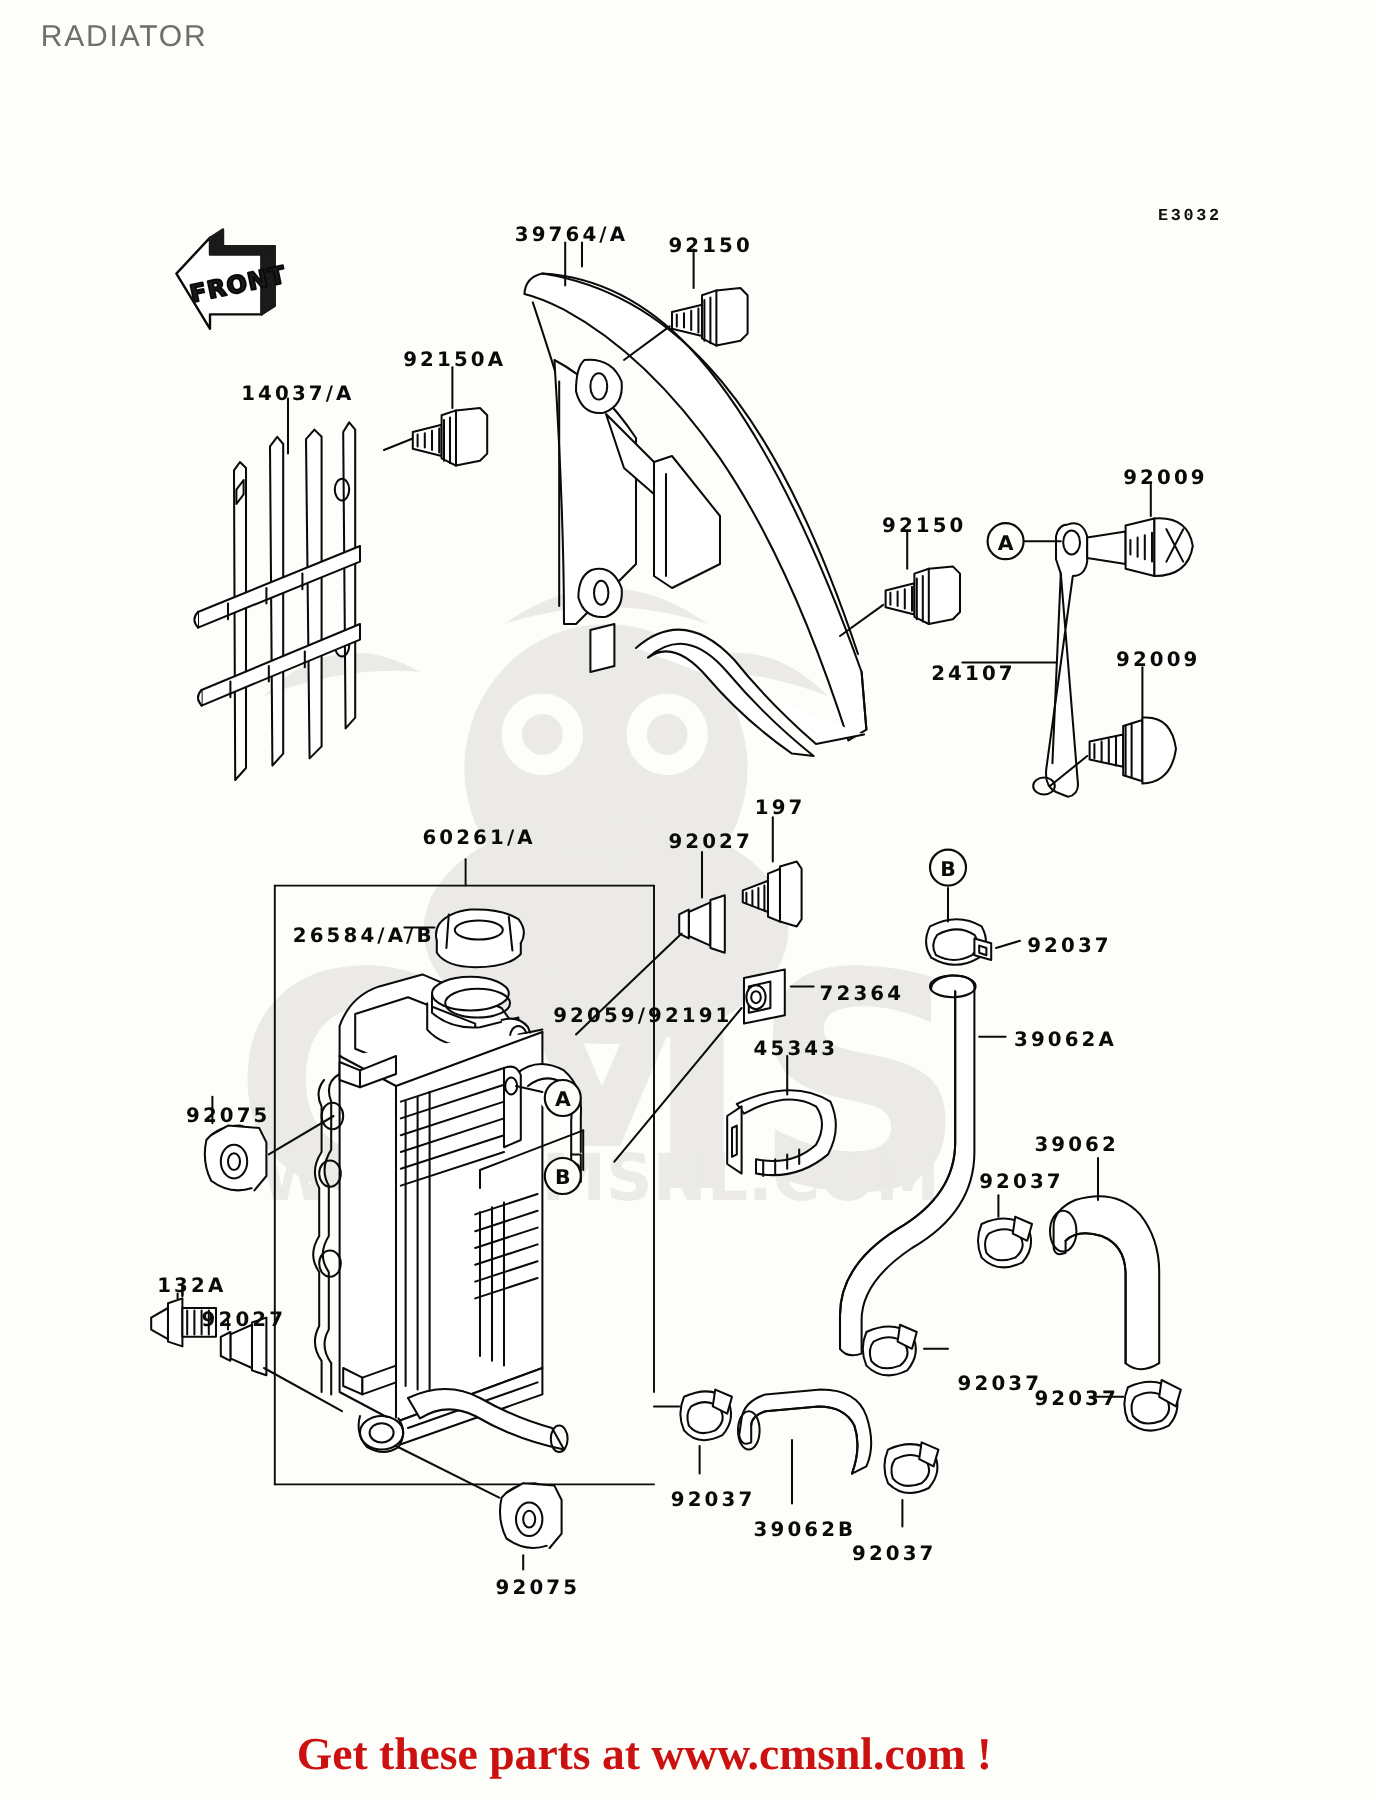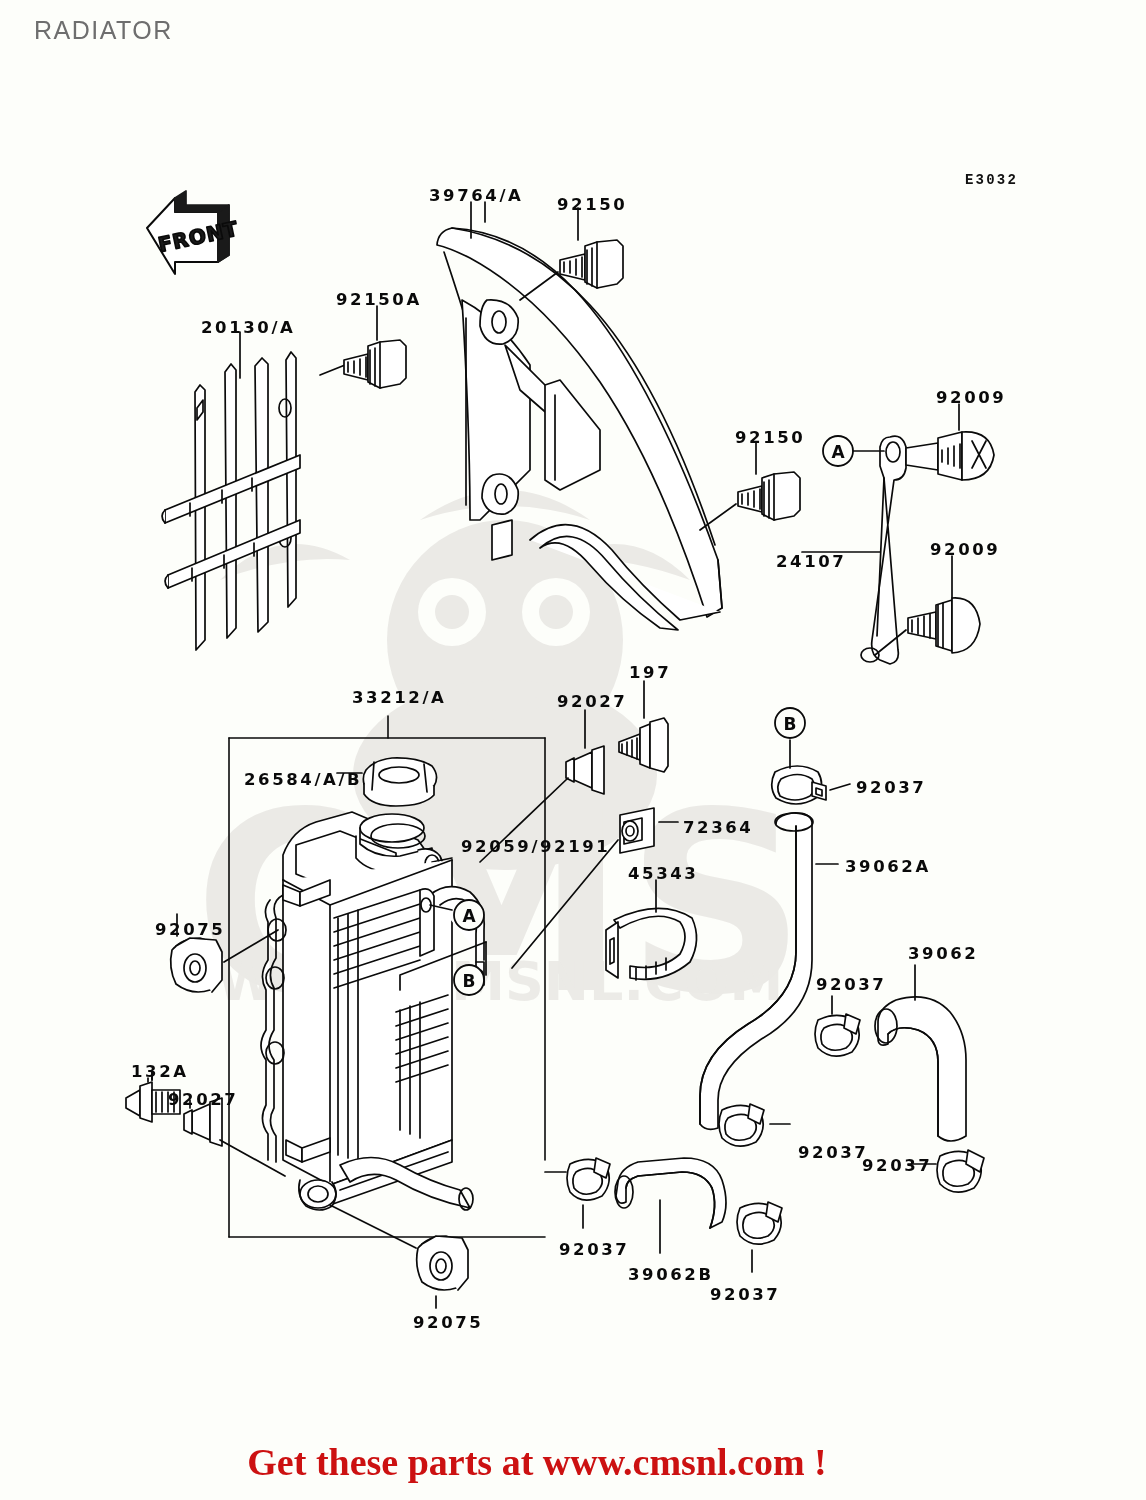--- a/index.html
+++ b/index.html
@@ -407,35 +407,35 @@
 
     </g>
   </svg>
 
   <div class="page-title">RADIATOR</div>
   <div class="diagram-code">E3032</div>
 
   <div class="lbl" style="left:429px;top:186px">39764/A</div>
   <div class="lbl" style="left:557px;top:195px">92150</div>
   <div class="lbl" style="left:336px;top:290px">92150A</div>
-  <div class="lbl" style="left:201px;top:318px">20130/A</div>
+  <div class="lbl" style="left:201px;top:318px">14037/A</div>
   <div class="lbl" style="left:735px;top:428px">92150</div>
   <div class="lbl" style="left:936px;top:388px">92009</div>
   <div class="lbl" style="left:930px;top:540px">92009</div>
   <div class="lbl" style="left:776px;top:552px">24107</div>
-  <div class="lbl" style="left:352px;top:688px">33212/A</div>
+  <div class="lbl" style="left:352px;top:688px">60261/A</div>
   <div class="lbl" style="left:557px;top:692px">92027</div>
   <div class="lbl" style="left:629px;top:663px">197</div>
   <div class="lbl" style="left:244px;top:770px">26584/A/B</div>
   <div class="lbl" style="left:461px;top:837px">92059/92191</div>
   <div class="lbl" style="left:683px;top:818px">72364</div>
   <div class="lbl" style="left:628px;top:864px">45343</div>
   <div class="lbl" style="left:856px;top:778px">92037</div>
   <div class="lbl" style="left:845px;top:857px">39062A</div>
-  <div class="lbl" style="left:908px;top:944px">39062</div>
+  <div class="lbl" style="left:862px;top:944px">39062</div>
   <div class="lbl" style="left:816px;top:975px">92037</div>
   <div class="lbl" style="left:155px;top:920px">92075</div>
   <div class="lbl" style="left:131px;top:1062px">132A</div>
   <div class="lbl" style="left:168px;top:1090px">92027</div>
   <div class="lbl" style="left:798px;top:1143px">92037</div>
   <div class="lbl" style="left:862px;top:1156px">92037</div>
   <div class="lbl" style="left:559px;top:1240px">92037</div>
   <div class="lbl" style="left:628px;top:1265px">39062B</div>
   <div class="lbl" style="left:710px;top:1285px">92037</div>
   <div class="lbl" style="left:413px;top:1313px">92075</div>

